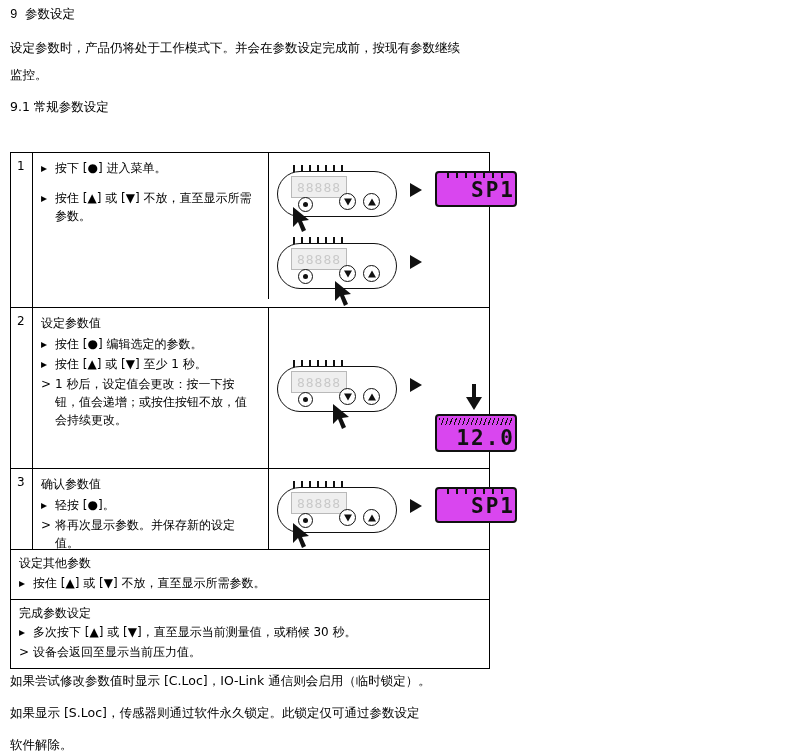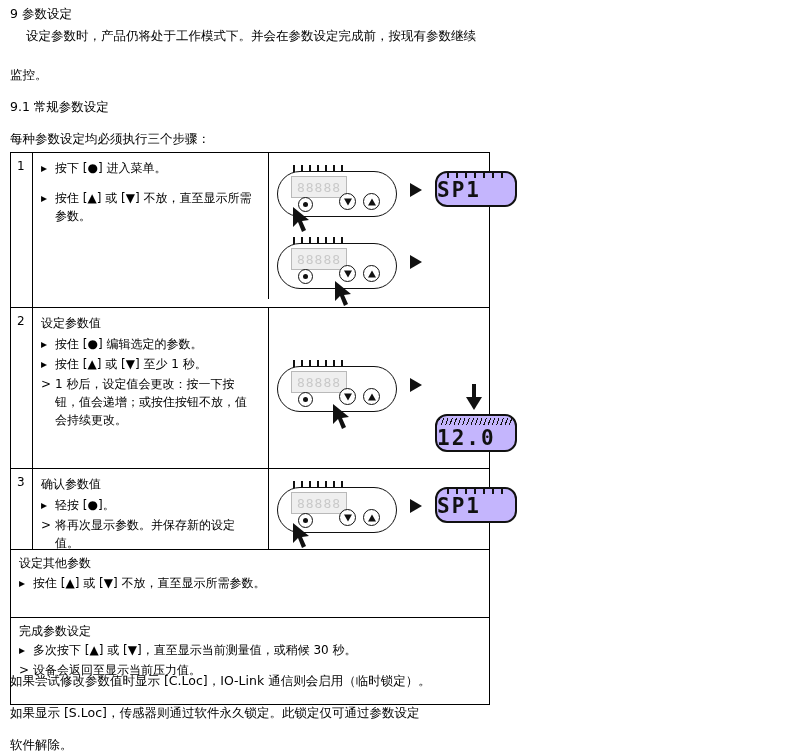--- a/index.html
+++ b/index.html
@@ -97,21 +97,21 @@
 
   .full-note {
     padding: 5px 6px 5px 8px;
     font-size: 12px;
     border-bottom: 1px solid #000;
     line-height: 1.5;
   }
   .full-note:last-child { border-bottom: none; }
 
   .foot-block {
-    padding: 4px 6px 23px 8px;
+    padding: 4px 6px 5px 8px;
     font-size: 12px;
     border-bottom: 1px solid #000;
     line-height: 1.55;
   }
   .foot-block:last-child { border-bottom: none; }
   .foot-title { margin-bottom: 1px; }
 
   
   .fig-group {
     position: relative;
@@ -225,27 +225,27 @@
   .arrow-d-stem {
     position: absolute;
     width: 4px;
     background: #111;
   }
 
   
   .readout {
     position: absolute;
     border: 2px solid #111;
-    border-radius: 12px;
-    background: #c4b5fd;
+    border-radius: 4px;
+    background: #d946ef;
     box-sizing: border-box;
     font-family: "DejaVu Sans Mono", "Liberation Mono", monospace;
     font-weight: bold;
     color: #111;
-    text-align: left;
+    text-align: right;
   }
   .readout .val {
     font-size: 21px;
     letter-spacing: 2px;
     line-height: 34px;
   }
   .readout-ticks {
     position: absolute;
     left: 10px; top: -1px;
     width: 54px; height: 7px;
@@ -259,25 +259,24 @@
     left: 2px; top: 2px; right: 2px;
     height: 7px;
     background: repeating-linear-gradient(110deg, #111 0 1px, transparent 1px 4px);
   }
 </style>
 </head>
 <body>
 
 <div class="page">
 
-  <div class="sec-title" style="top:6px;">9 参数设定</div>
-  <div class="para" style="top:28px;margin-left:16px;">设定参数时，产品仍将处于工作模式下。并会在参数设定完成前，按现有参数继续</div>
+  <div class="sec-title" style="top:6px;font-family:Liberation Mono, monospace;">9 参数设定</div>
+  <div class="para" style="top:40px;">设定参数时，产品仍将处于工作模式下。并会在参数设定完成前，按现有参数继续</div>
   <div class="para" style="top:67px;">监控。</div>
   <div class="sec-title" style="top:99px;">9.1 常规参数设定</div>
-  <div class="para" style="top:131px;">每种参数设定均必须执行三个步骤：</div>
 
   <div class="proc-table">
 
     <div class="row">
       <div class="cell-num">1</div>
       <div class="cell-txt" style="height:146px;">
         <ul class="bullets">
           <li>
             <span class="mk">▸</span>
             <span style="white-space:pre-line">按下 [●] 进入菜单。</span>

